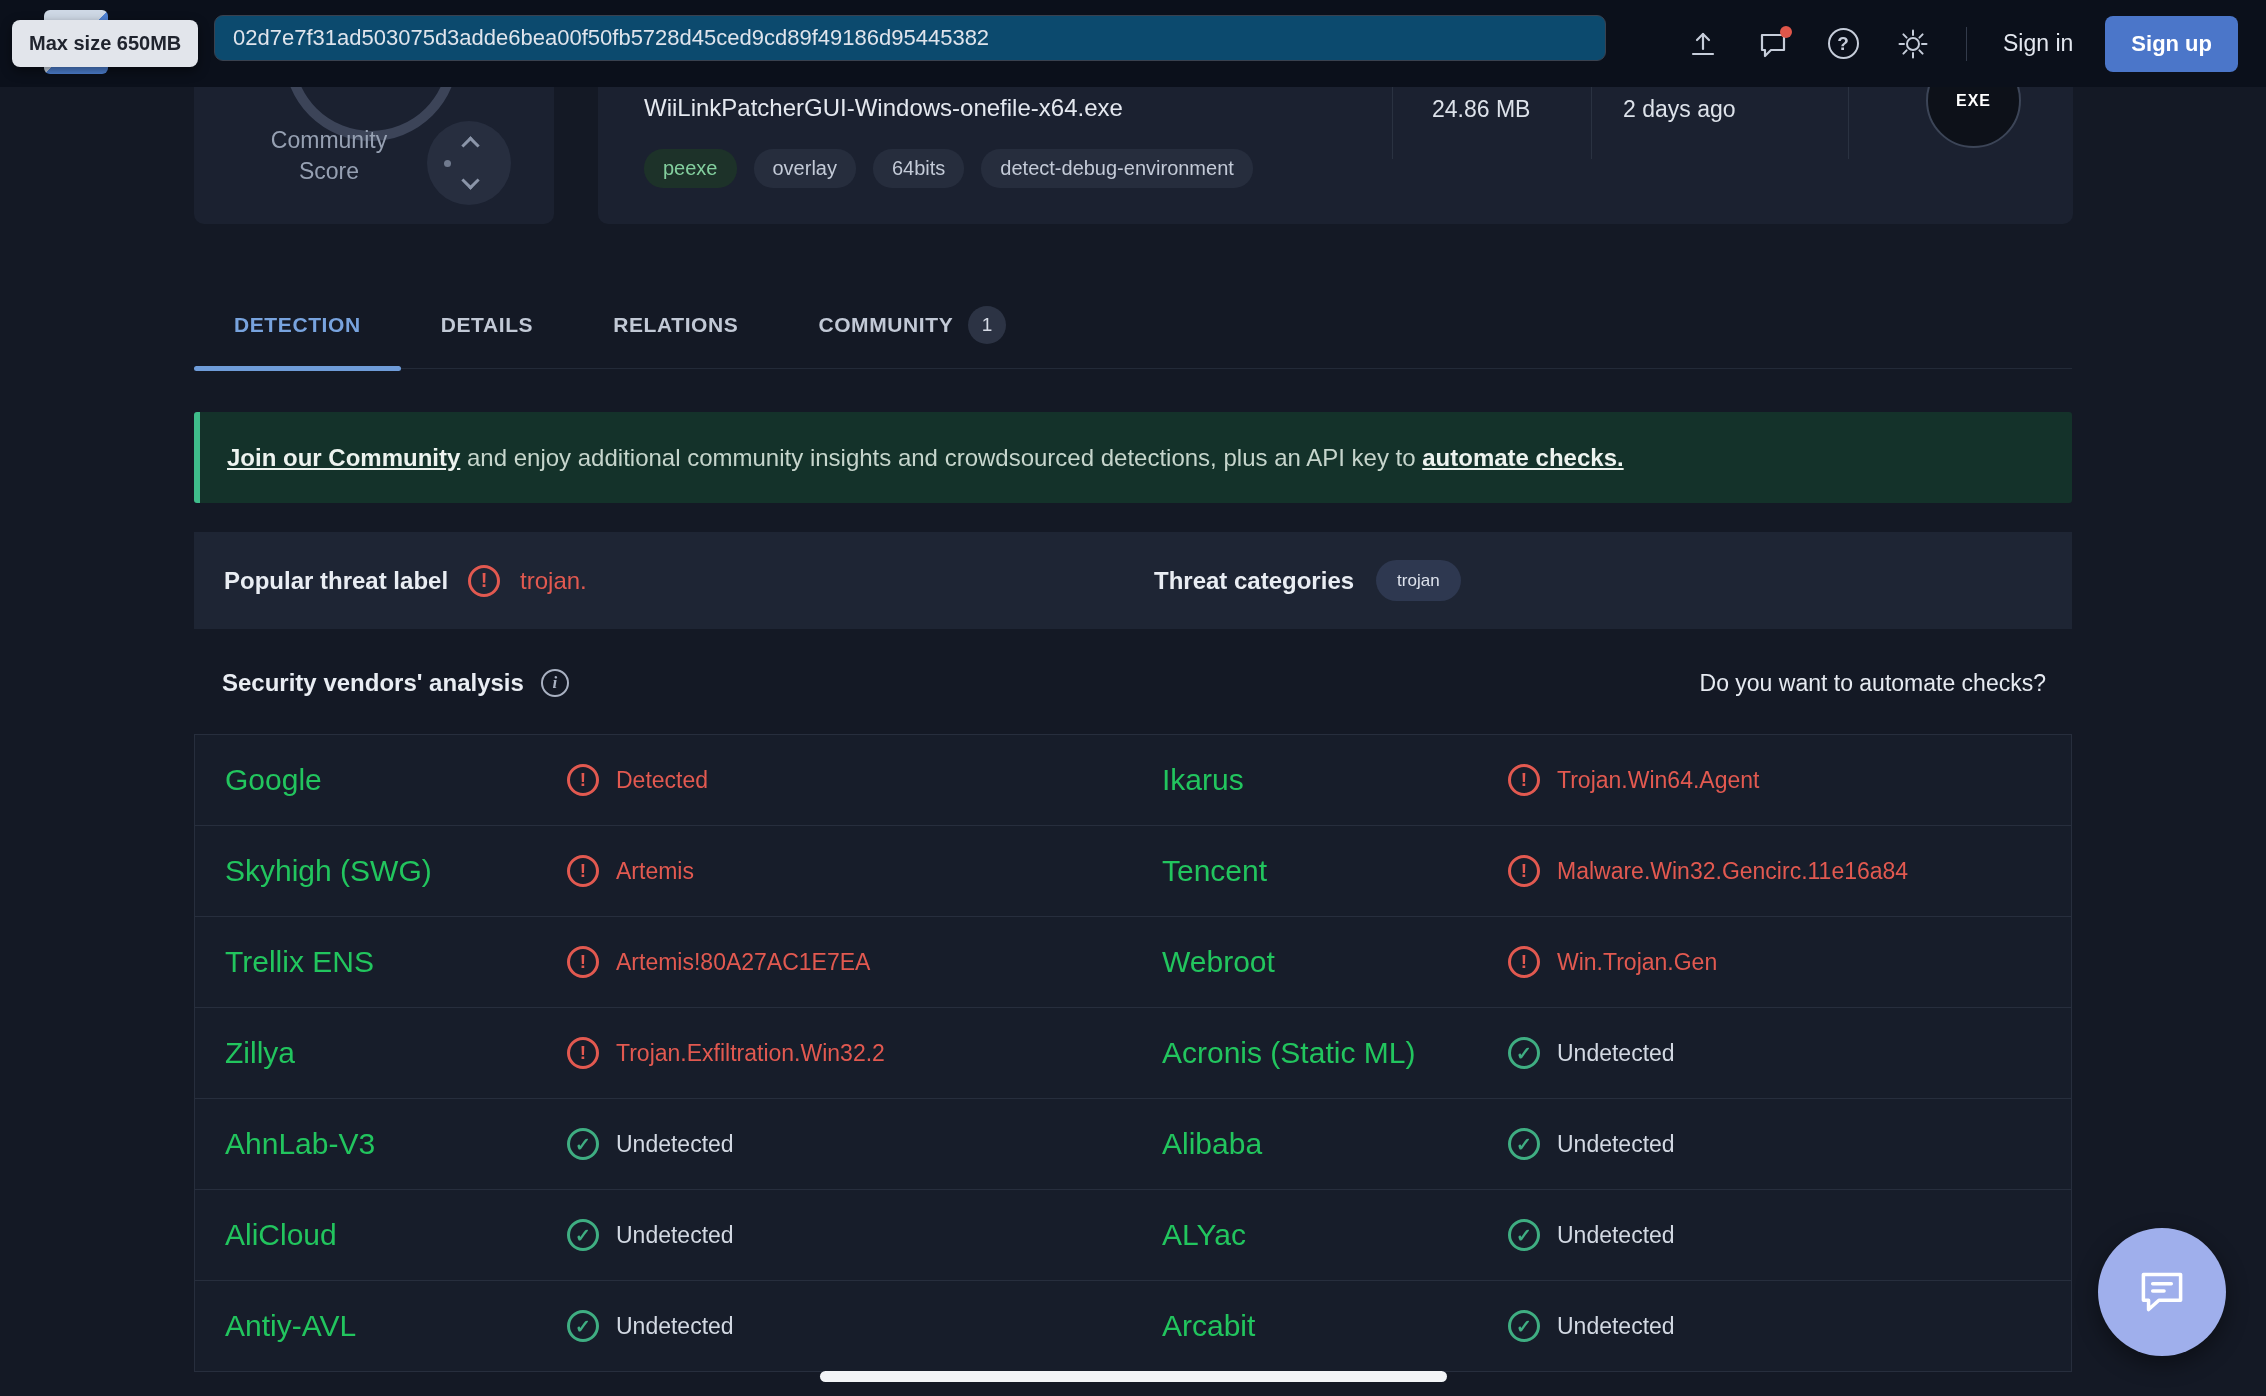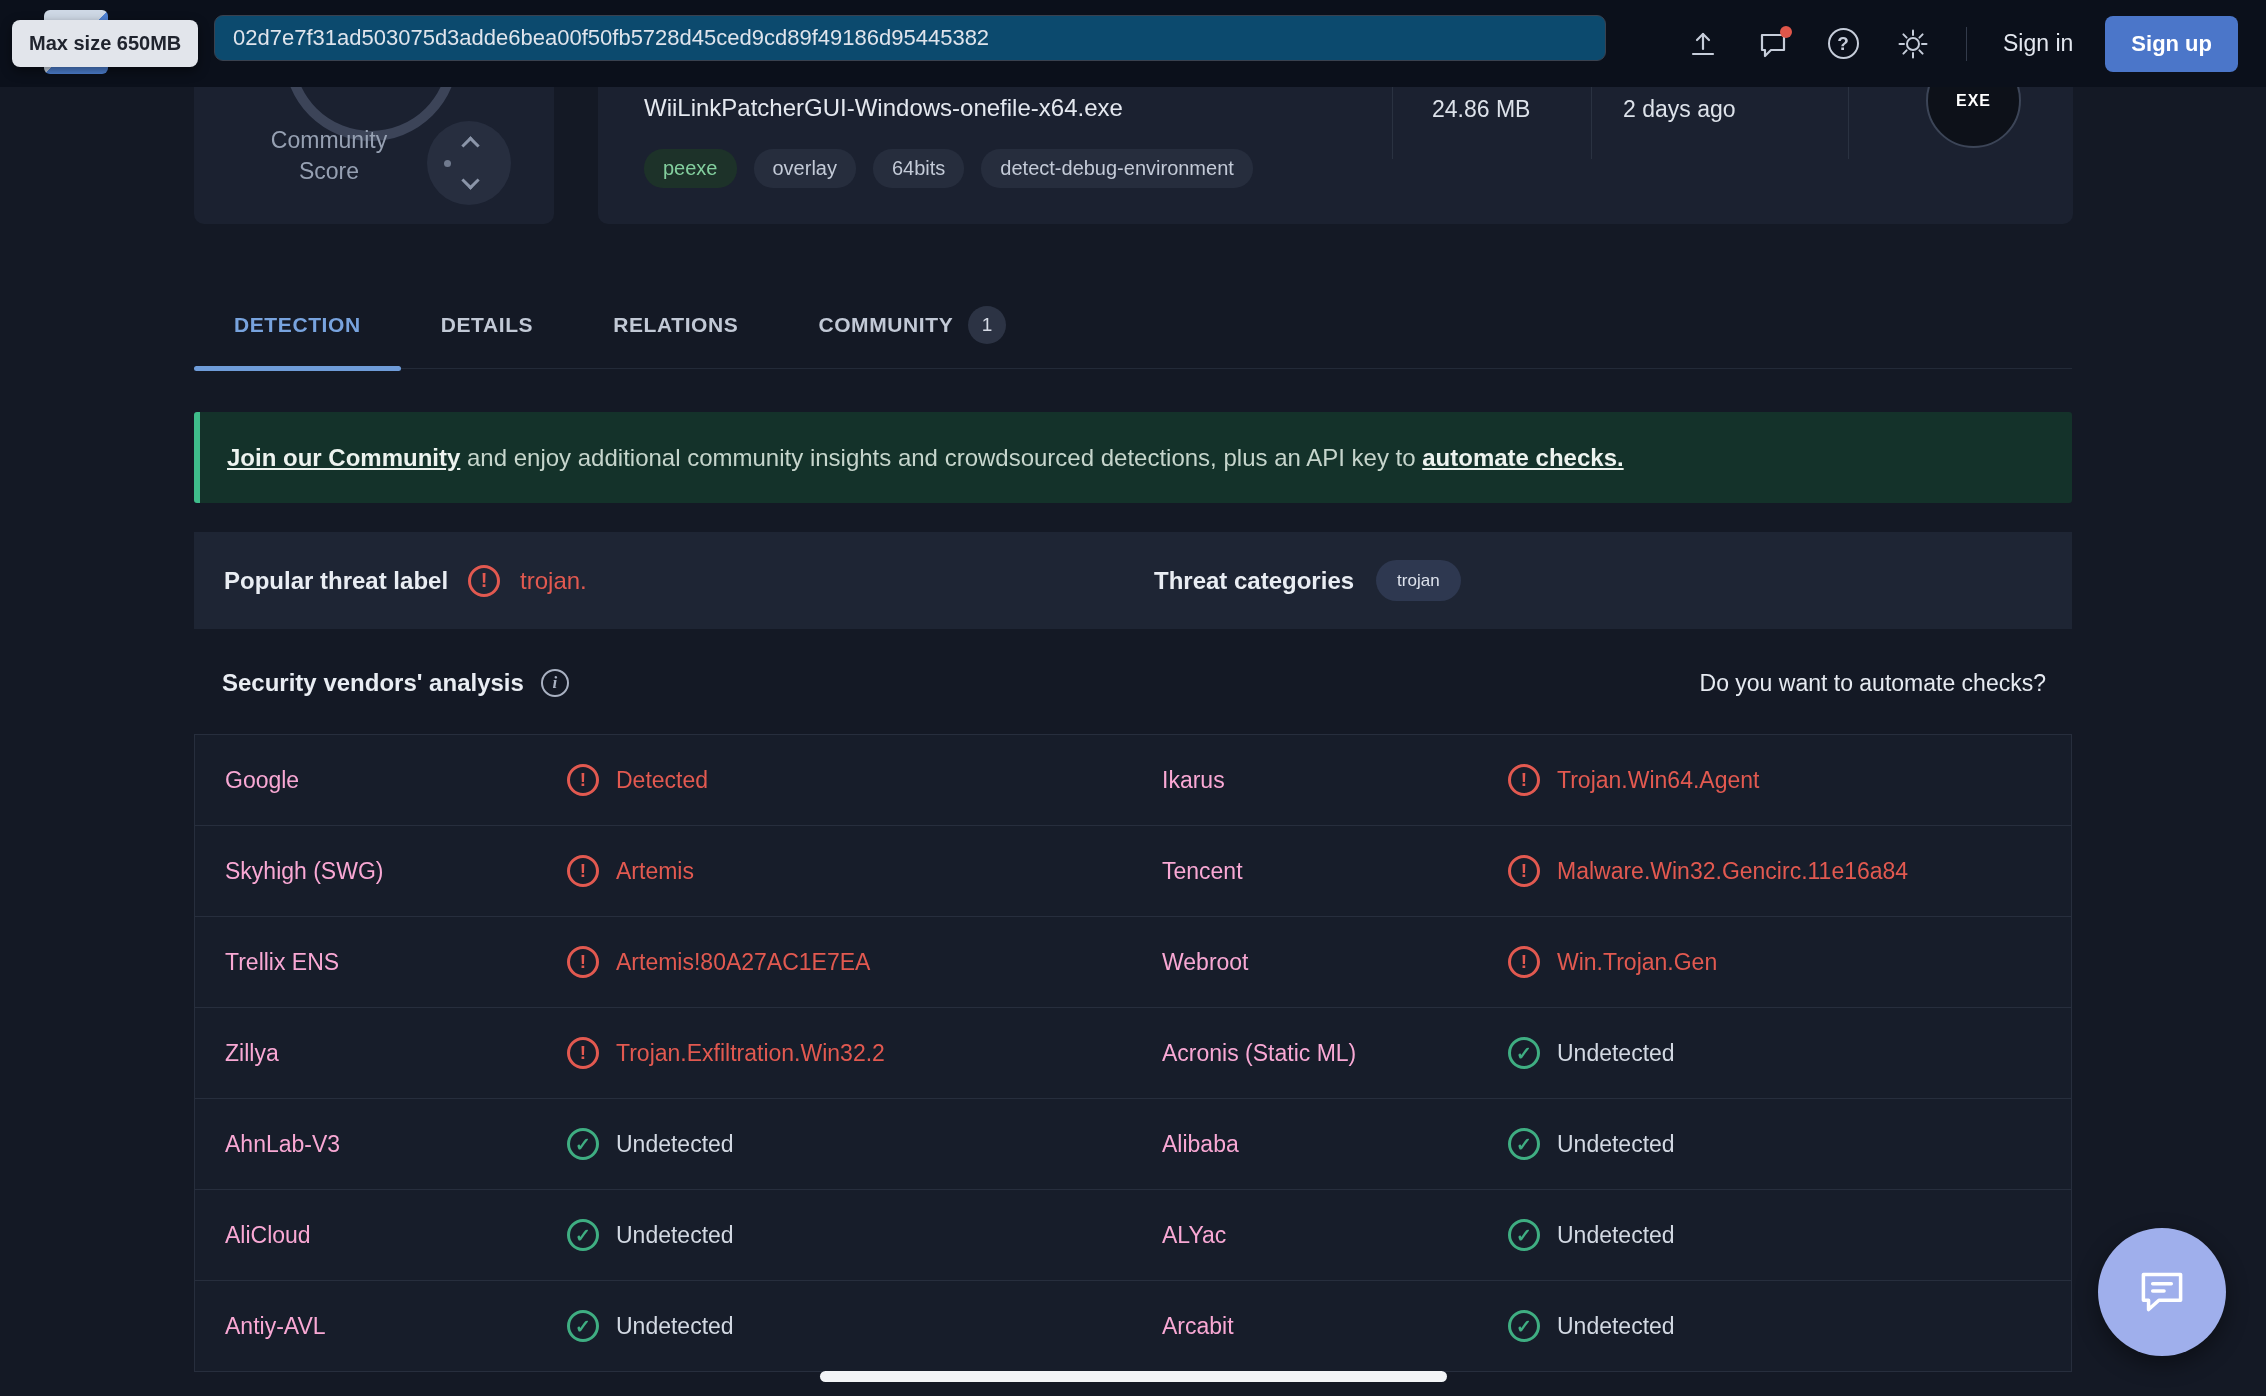--- a/index.html
+++ b/index.html
@@ -95,21 +95,21 @@
   .info-ico { width:28px; height:28px; border:2px solid #a9b1c2; border-radius:50%; color:#a9b1c2;
               font-size:17px; font-style:italic; font-family:"Liberation Serif", serif; font-weight:700;
               display:flex; align-items:center; justify-content:center; cursor:pointer; }
   .vh-question { font-size:23px; color:#e6eaf1; cursor:pointer; }
 
   
   .vendors-table { position:absolute; left:194px; top:734px; width:1878px;
                    border:1px solid #272e3d; border-bottom:none; background:#171d2a; }
   .vrow { height:91px; border-bottom:1px solid #272e3d; display:grid;
           grid-template-columns:342px 595px 346px 1fr; align-items:center; padding-left:30px; }
-  .vendor { font-size:23px; color:#f9a8d4; }
+  .vendor { font-size:30px; color:#22c55e; }
   .result { display:flex; align-items:center; gap:17px; font-size:23px; }
   .st-icon { width:32px; height:32px; border-radius:50%; border:3px solid; display:flex;
              align-items:center; justify-content:center; font-size:19px; font-weight:700; flex:0 0 auto; }
   .result.detected .st-icon { border-color:#e25950; color:#e25950; }
   .result.detected .st-text { color:#e25950; }
   .result.undetected .st-icon { border-color:#3fae82; color:#3fae82; }
   .result.undetected .st-text { color:#d3d9e3; }
 
   
   .hscroll { position:absolute; left:820px; top:1371px; width:627px; height:11px; border-radius:6px;

